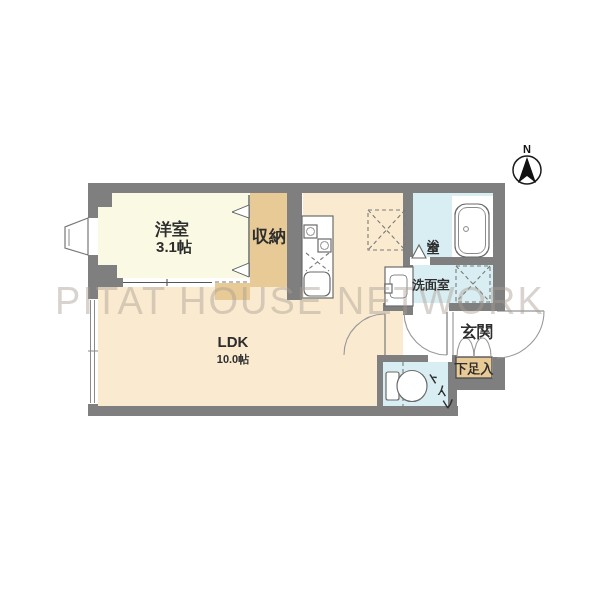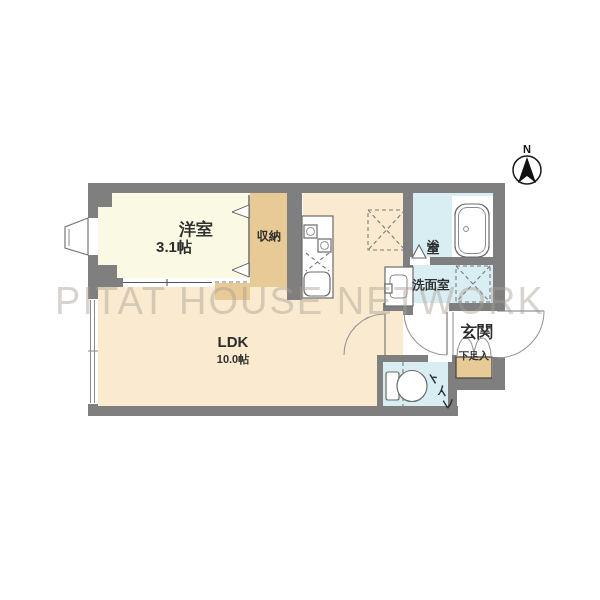--- a/index.html
+++ b/index.html
@@ -161,32 +161,32 @@
     </g>
 
     <g>
       <circle cx="527" cy="170" r="14" fill="#fff" stroke="#1c1c1c" stroke-width="1.5"></circle>
       <polygon points="527,157 536,183 527,176 518,183" fill="#111"></polygon>
     </g>
   </svg>
 
   <div id="watermark">PITAT HOUSE NETWORK</div>
 
-  <div class="lbl" style="left:172px;top:229px;font-size:17px;margin-left:24px;">洋室</div>
+  <div class="lbl" style="left:172px;top:229px;font-size:17px;">洋室</div>
   <div class="lbl" style="left:174px;top:246px;font-size:15px;">3.1帖</div>
 
   <div class="lbl" style="left:233px;top:341px;font-size:15px;text-align:center;">LDK</div>
   <div class="lbl" style="left:233px;top:359px;font-size:11px;">10.0帖</div>
 
-  <div class="lbl" style="left:269px;top:236px;font-size:12px;">収納</div>
+  <div class="lbl" style="left:269px;top:236px;font-size:17px;">収納</div>
 
   <div class="lbl vert" style="left:433px;top:231px;font-size:12.5px;">浴室</div>
 
   <div class="lbl" style="left:431px;top:285px;font-size:12.5px;font-family:Liberation Serif, serif;">洗面室</div>
 
   <div class="lbl" style="left:477px;top:332px;font-size:16px;">玄関</div>
 
-  <div class="lbl" style="left:474px;top:356px;font-size:10px;">下足入</div>
+  <div class="lbl" style="left:474px;top:368px;font-size:13px;">下足入</div>
 
   <div class="lbl" id="toilet-label" style="left:438px;top:385px;font-size:12px;">トイレ</div>
 
   <div id="north-label" style="left:527px;top:149px;">N</div>
 </div>
 
 </body></html>

